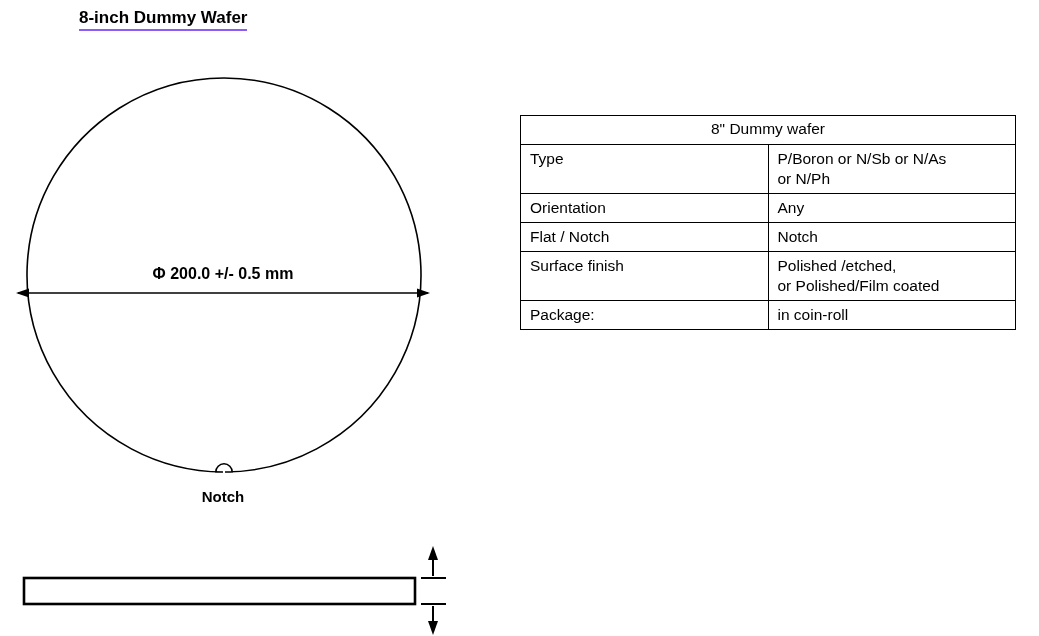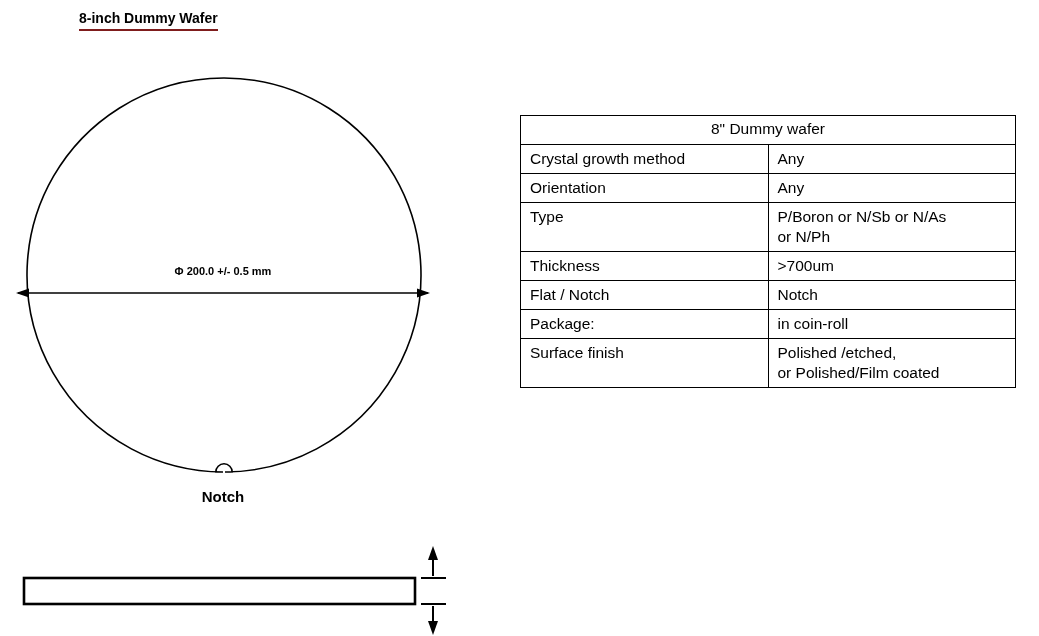--- a/index.html
+++ b/index.html
@@ -14,25 +14,25 @@
     overflow: hidden;
     font-family: "Liberation Sans", sans-serif;
     color: #000000;
   }
 
   
   #page-title {
     position: absolute;
     left: 79px;
     top: 8px;
-    font-size: 14px;
+    font-size: 17px;
     font-weight: bold;
     color: #000000;
     letter-spacing: 0px;
-    border-bottom: 2px solid #7f1d1d;
+    border-bottom: 2px solid #8b5cf6;
     padding-bottom: 1px;
     line-height: 20px;
     white-space: nowrap;
   }
 
   
   #wafer-figure {
     position: absolute;
     left: 0;
     top: 60px;
@@ -40,21 +40,21 @@
     height: 460px;
   }
   #wafer-svg { display: block; }
 
   #diameter-label {
     position: absolute;
     left: 0;
     top: 205px;
     width: 446px;
     text-align: center;
-    font-size: 11px;
+    font-size: 16px;
     font-weight: bold;
     white-space: nowrap;
   }
 
   #notch-label {
     position: absolute;
     left: 0;
     top: 428px;
     width: 446px;
     text-align: center;
@@ -145,48 +145,40 @@
 
 </div>
 
 <div id="spec-table-wrap">
   <table class="spec-table">
     <tbody>
       <tr>
         <td class="table-header-cell" colspan="2">8" Dummy wafer</td>
       </tr>
       <tr>
-        <td class="col-desc">Crystal growth method</td>
-        <td class="col-spec">Any</td>
-      </tr>
-      <tr>
-        <td class="col-desc">Orientation</td>
-        <td class="col-spec">Any</td>
-      </tr>
-      <tr>
         <td class="col-desc">Type</td>
         <td class="col-spec">
           <span class="cell-line">P/Boron or N/Sb or N/As</span>
           <span class="cell-line">or N/Ph</span>
         </td>
       </tr>
       <tr>
-        <td class="col-desc">Thickness</td>
-        <td class="col-spec">&gt;700um</td>
+        <td class="col-desc">Orientation</td>
+        <td class="col-spec">Any</td>
       </tr>
       <tr>
         <td class="col-desc">Flat / Notch</td>
         <td class="col-spec">Notch</td>
-      </tr>
-      <tr>
-        <td class="col-desc">Package:</td>
-        <td class="col-spec">in coin-roll</td>
       </tr>
       <tr>
         <td class="col-desc">Surface finish</td>
         <td class="col-spec">
           <span class="cell-line">Polished /etched,</span>
           <span class="cell-line">or Polished/Film coated</span>
         </td>
       </tr>
+      <tr>
+        <td class="col-desc">Package:</td>
+        <td class="col-spec">in coin-roll</td>
+      </tr>
     </tbody>
   </table>
 </div>
 
 </body></html>

